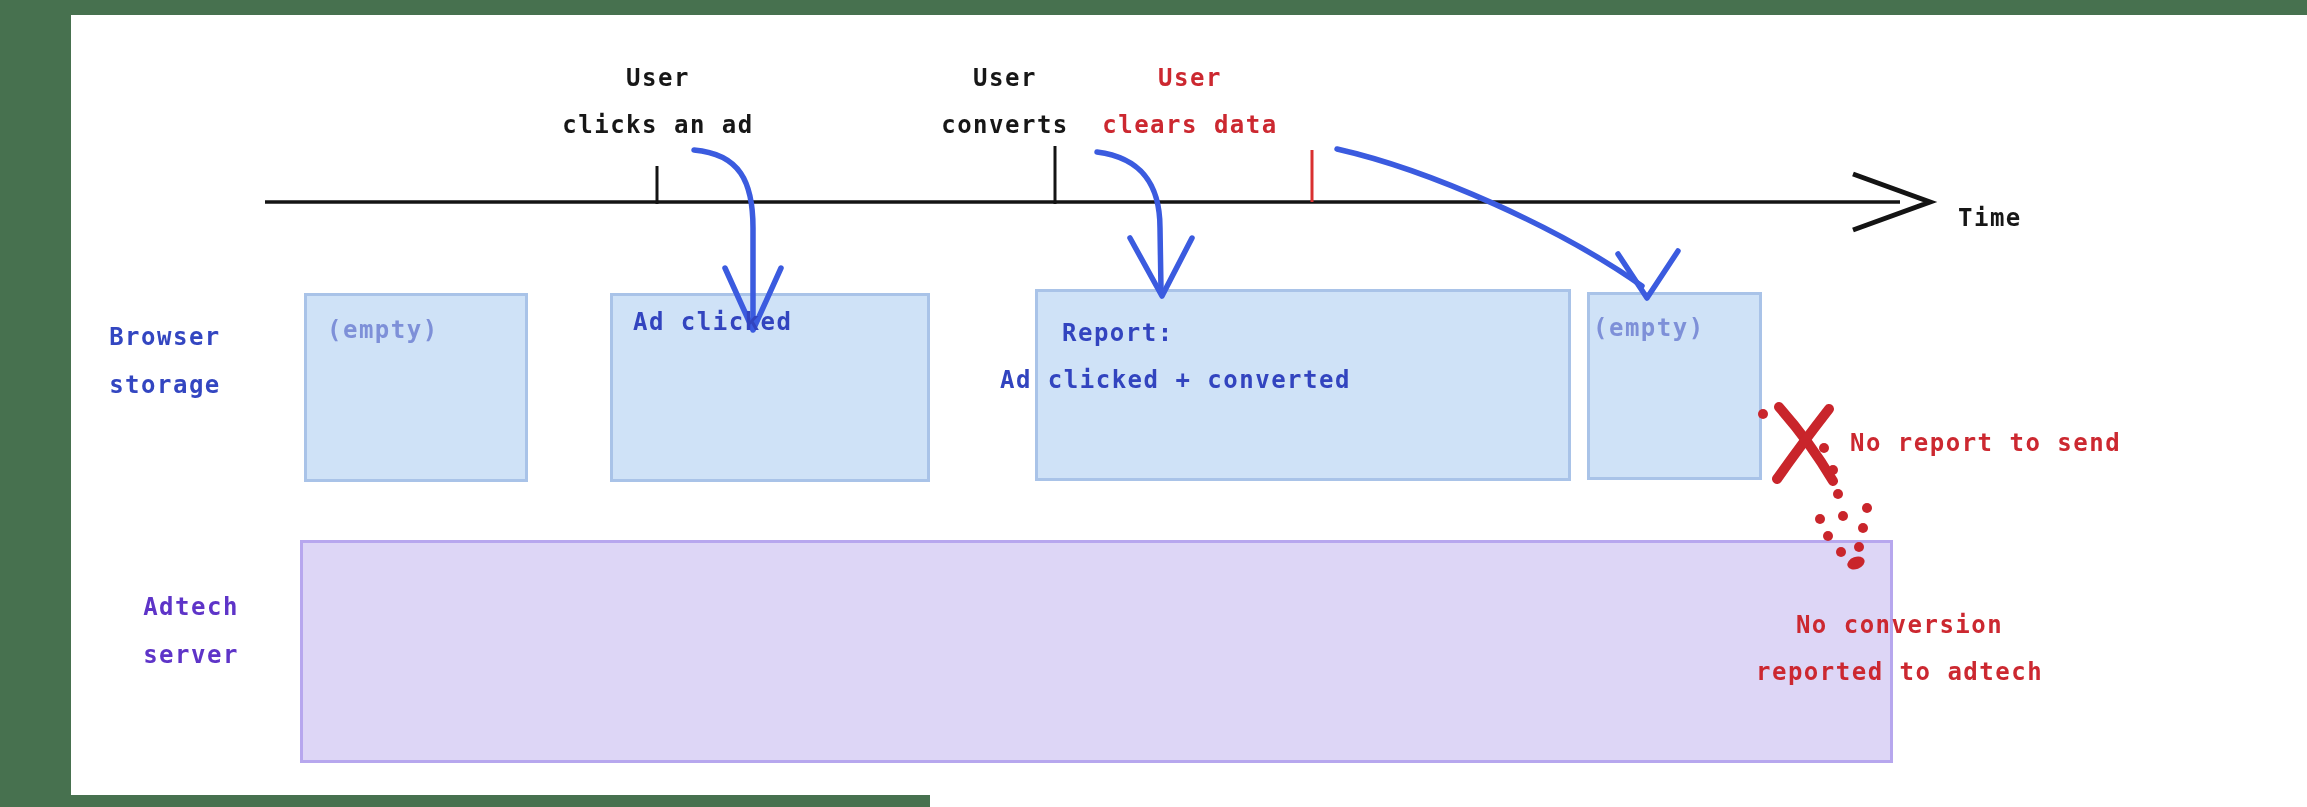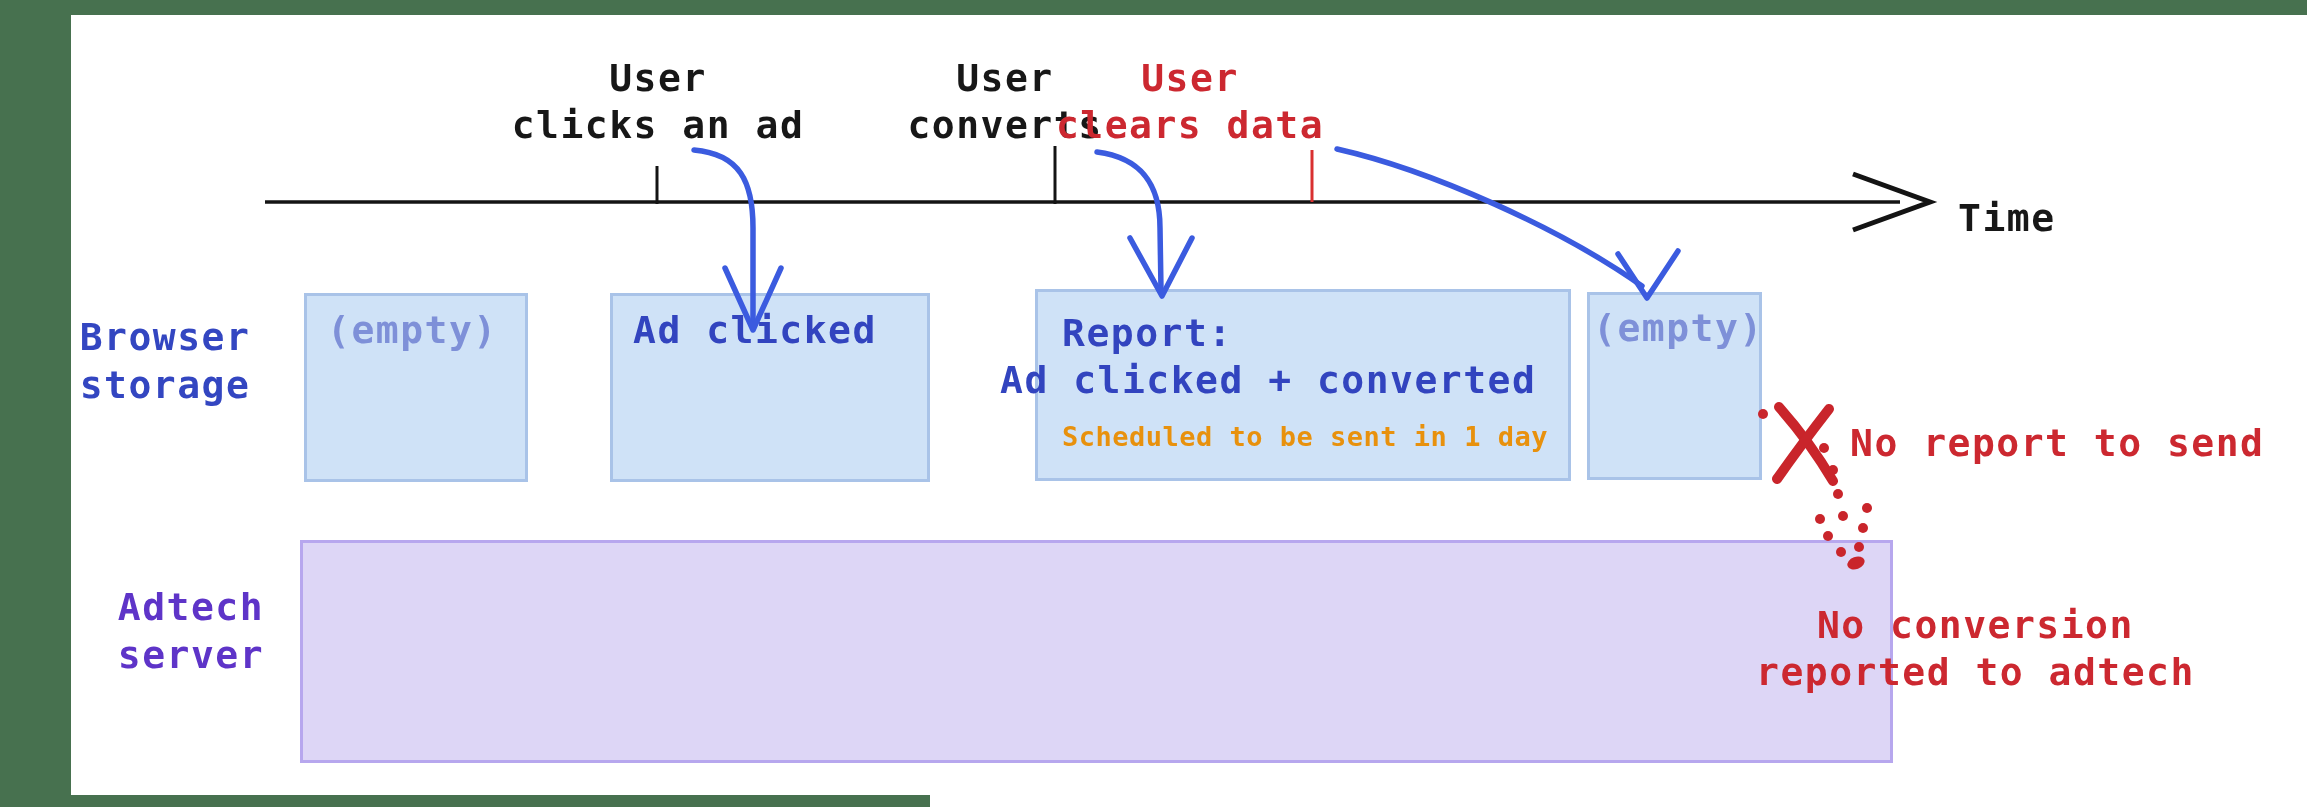--- a/index.html
+++ b/index.html
@@ -8,21 +8,21 @@
     width:2307px;height:807px;
     background:#47714F;
     overflow:hidden;
     font-family:"DejaVu Sans Mono","Liberation Mono",monospace;
     font-weight:bold;
   }
   .white-main{position:absolute;left:71px;top:15px;right:0;bottom:12px;background:#ffffff;}
   .white-br{position:absolute;left:930px;top:795px;right:0;bottom:0;background:#ffffff;}
 
   .txt{position:absolute;white-space:nowrap;}
-  .sz-main{font-size:38px;line-height:40px;letter-spacing:1.5px;}
+  .sz-main{font-size:24px;line-height:40px;letter-spacing:1.5px;}
   .sz-note{font-size:27px;line-height:32px;letter-spacing:0.5px;}
   .two-line{line-height:47px;}
   .center-block{transform:translateX(-50%);text-align:center;}
 
   .c-black{color:#171717;}
   .c-red{color:#CC2830;}
   .c-label-blue{color:#3346C1;}
   .c-box-blue{color:#3244BF;}
   .c-empty{color:#7E90D8;}
   .c-violet{color:#5E34C8;text-align:center;}
@@ -119,24 +119,23 @@
   <div class="txt sz-main center-block c-label-blue" style="left:165px;top:313px;line-height:48px;">
     <div>Browser</div>
     <div>storage</div>
   </div>
   <div class="txt sz-main center-block c-violet" style="left:191px;top:583px;line-height:48px;">
     <div>Adtech</div>
     <div>server</div>
   </div>
 
   <div class="txt sz-main c-empty" style="left:327px;top:310px;">(empty)</div>
-  <div class="txt sz-main c-box-blue" style="left:633px;top:310px;">Ad clicked</div>
+  <div class="txt sz-main c-box-blue" style="left:633px;top:302px;">Ad clicked</div>
   <div class="txt sz-main c-box-blue" style="left:1062px;top:313px;">Report:</div>
   <div class="txt sz-main c-box-blue" style="left:1000px;top:360px;">Ad clicked + converted</div>
-  <div class="txt sz-note c-orange" style="left:1062px;top:421px;">Scheduled to be sent in 1 day</div>
   <div class="txt sz-main c-empty" style="left:1593px;top:308px;">(empty)</div>
 
   <div class="txt sz-main c-red" style="left:1850px;top:423px;text-align:center;">No report to send</div>
   <div class="txt sz-main two-line c-red" style="left:1756px;top:602px;text-align:center;">
     <div>No conversion</div>
     <div>reported to adtech</div>
   </div>
 
 </div>
 

